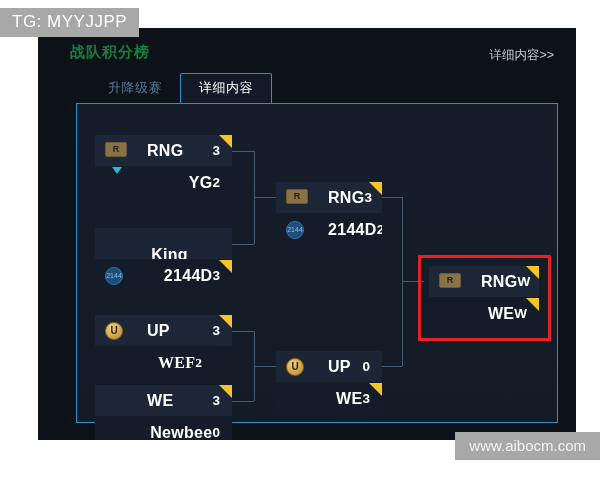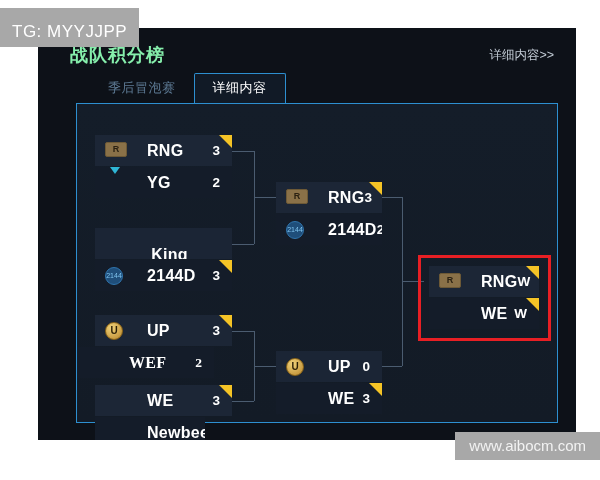--- a/index.html
+++ b/index.html
@@ -15,21 +15,21 @@
 
   
   .tg-watermark {
     position: absolute;
     left: 0;
     top: 8px;
     background: #a8a8a8;
     color: #ffffff;
     font-size: 17px;
     letter-spacing: 0.5px;
-    padding: 14px 12px 5px 12px;
+    padding: 4px 12px 5px 12px;
     z-index: 40;
     font-family: "Liberation Sans", sans-serif;
   }
 
   
   .app-frame {
     position: absolute;
     left: 38px;
     top: 28px;
     width: 538px;
@@ -42,22 +42,22 @@
   .header {
     position: absolute;
     left: 0; top: 0;
     width: 100%;
     height: 72px;
   }
   .panel-title {
     position: absolute;
     left: 32px;
     top: 15px;
-    color: #86efac;
-    font-size: 18px;
+    color: #15803d;
+    font-size: 15px;
     font-weight: bold;
     letter-spacing: 1px;
   }
   .detail-link {
     position: absolute;
     right: 22px;
     top: 19px;
     color: #c3ccd6;
     font-size: 12.5px;
     cursor: pointer;
@@ -107,21 +107,21 @@
 
   
   .team-row {
     position: absolute;
     height: 31px;
     background: #1b2535;
     display: flex;
     align-items: center;
     overflow: hidden;
   }
-  .team-row.dark { background: #141c29; }
+  .team-row.dark { background: #141c29; text-align: right; }
   .team-row.win  { background: #1c2636; }
 
   .logo {
     width: 22px;
     height: 18px;
     margin-left: 10px;
     margin-right: 8px;
     flex: 0 0 auto;
     position: relative;
   }
@@ -192,21 +192,21 @@
 <div class="tg-watermark">TG: MYYJJPP</div>
 
 <div class="app-frame">
 
   <div class="header">
     <div class="panel-title">战队积分榜</div>
     <div class="detail-link">详细内容&gt;&gt;</div>
   </div>
 
   <div class="tabs">
-    <div class="tab">季后冒泡赛</div>
+    <div class="tab">升降级赛</div>
     <div class="tab active">详细内容</div>
   </div>
 
   <div class="bracket-panel">
     <div class="bracket-inner">
 
       <div class="conn h" style="left:155px; top:47px;  width:22px;"></div>
       <div class="conn h" style="left:155px; top:140px; width:22px;"></div>
       <div class="conn v" style="left:177px; top:47px;  height:93px;"></div>
       <div class="conn h" style="left:177px; top:93px;  width:22px;"></div>
@@ -262,21 +262,21 @@
         <span class="team-name">WEF</span>
         <span class="team-score">2</span>
       </div>
 
       <div class="team-row win" style="left:18px; top:281px; width:137px;">
         <span class="logo"><span class="lg-we"></span></span>
         <span class="team-name">WE</span>
         <span class="team-score">3</span>
         <span class="win-flag"></span>
       </div>
-      <div class="team-row dark" style="left:18px; top:313px; width:110px;">
+      <div class="team-row dark" style="left:18px; top:313px; width:137px;">
         <span class="logo"><span class="lg-new"></span></span>
         <span class="team-name">Newbee</span>
         <span class="team-score">0</span>
       </div>
 
       <div class="team-row win" style="left:199px; top:78px;  width:106px;">
         <span class="logo">
             <span class="lg-rng">R</span>
           </span>
         <span class="team-name">RNG</span>

